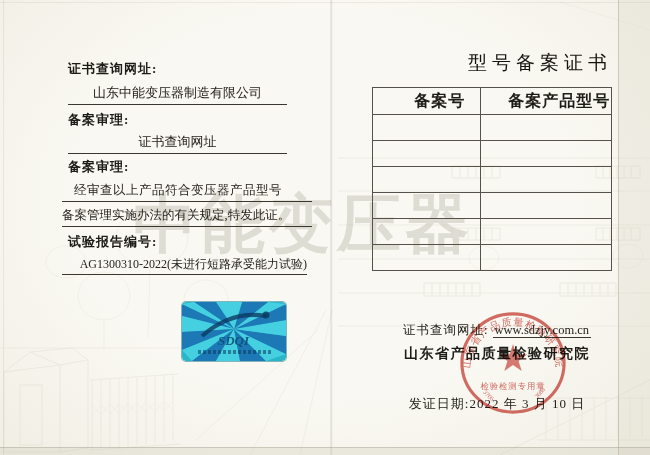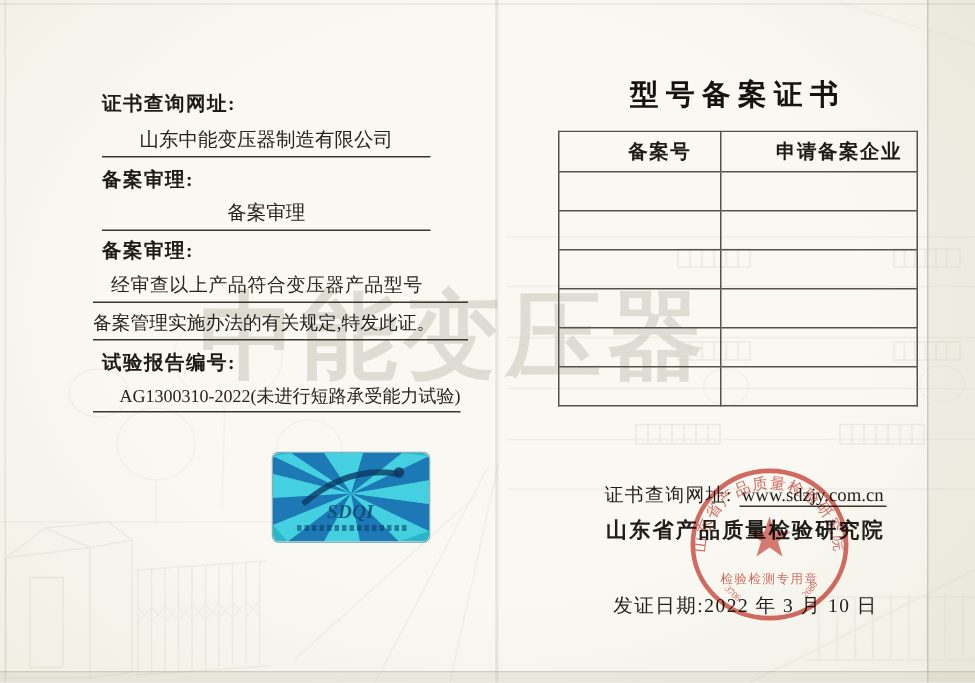--- a/index.html
+++ b/index.html
@@ -17,26 +17,26 @@
   .edge-bottom{position:absolute;left:0;right:0;top:447px;height:8px;
                background:rgba(200,197,180,.28);border-top:1px solid rgba(150,147,132,.38);}
   .edge-left{position:absolute;top:0;bottom:0;left:3px;width:1px;background:rgba(160,157,142,.18);}
   .edge-top{position:absolute;left:0;right:0;top:2px;height:1px;background:rgba(160,157,142,.15);}
 
   .abs{position:absolute;}
   .h-label{font-size:13px;font-weight:bold;letter-spacing:1px;color:#1d1b16;}
   .u-line{border-bottom:1px solid #3a372e;text-align:center;font-size:13px;color:#26231d;}
   .para-line{border-bottom:1px solid #3a372e;font-size:12.5px;letter-spacing:.5px;color:#26231d;white-space:nowrap;}
 
-  .title{left:372px;top:50px;width:240px;text-align:center;font-size:19px;font-weight:bold;
+  .title{left:372px;top:50px;width:240px;text-align:right;font-size:19px;font-weight:normal;
          letter-spacing:5px;color:#15130f;}
   table.record{position:absolute;left:372px;top:87px;width:240px;border-collapse:collapse;
                font-size:12.5px;color:#1e1c17;}
   table.record th,table.record td{border:1px solid #55524a;text-align:center;padding:0;}
-  table.record th{height:26px;font-size:13px;font-weight:bold;letter-spacing:1px;padding-left:27px;}
+  table.record th{height:26px;font-size:16px;font-weight:bold;letter-spacing:1px;padding-left:27px;}
   table.record td.filled{height:31px;font-size:12px;}
   table.record td.empty{height:25px;}
   col.c1{width:108px;} col.c2{width:132px;}
 
   .footer-line{left:373px;width:248px;text-align:center;white-space:nowrap;color:#1f1d18;}
   .query{top:322px;font-size:12.5px;letter-spacing:1px;}
   .query .url{font-family:"Liberation Serif",serif;letter-spacing:0;border-bottom:1px solid #3a372e;padding:0 2px;}
   .org1{top:345px;font-size:14px;font-weight:bold;letter-spacing:1.5px;}
   .org2{top:369px;font-size:12.5px;font-weight:bold;letter-spacing:.5px;}
   .date{top:395px;font-size:13px;letter-spacing:1px;}
@@ -97,21 +97,21 @@
       <path opacity=".3" d="M560 2 L650 30"></path>
     </g>
   </svg>
 
   <div class="watermark">中能变压器</div>
 
   <div class="abs h-label" style="left:68px;top:60px;">证书查询网址:</div>
   <div class="abs u-line" style="left:68px;top:84px;width:219px;height:20px;">山东中能变压器制造有限公司</div>
 
   <div class="abs h-label" style="left:68px;top:111px;">备案审理:</div>
-  <div class="abs u-line" style="left:68px;top:133px;width:219px;height:20px;">备案审理</div>
+  <div class="abs u-line" style="left:68px;top:133px;width:219px;height:20px;">证书查询网址</div>
 
   <div class="abs h-label" style="left:68px;top:158px;">备案审理:</div>
   <div class="abs para-line" style="left:62px;top:182px;width:238px;height:19px;padding-left:12px;">经审查以上产品符合变压器产品型号</div>
   <div class="abs para-line" style="left:62px;top:207px;width:250px;height:19px;letter-spacing:0;">备案管理实施办法的有关规定,特发此证。</div>
 
   <div class="abs h-label" style="left:68px;top:233px;">试验报告编号:</div>
   <div class="abs para-line" style="left:62px;top:256px;width:245px;height:18px;font-size:12px;letter-spacing:0;text-align:right;">AG1300310-2022(未进行短路承受能力试验)</div>
 
   <svg class="abs holo" viewBox="0 0 104 59">
     <defs>
@@ -149,21 +149,21 @@
   <div class="abs title">型号备案证书</div>
 
   <table class="record">
     <colgroup>
         <col class="c1">
         <col class="c2">
       </colgroup>
     <tbody>
         <tr>
       <th>备案号</th>
-      <th>申请备案企业</th>
+      <th>备案产品型号</th>
     </tr>
     <tr>
           <td class="empty"></td>
           <td class="empty"></td>
         </tr>
     <tr>
           <td class="empty"></td>
           <td class="empty"></td>
         </tr>
     <tr>

